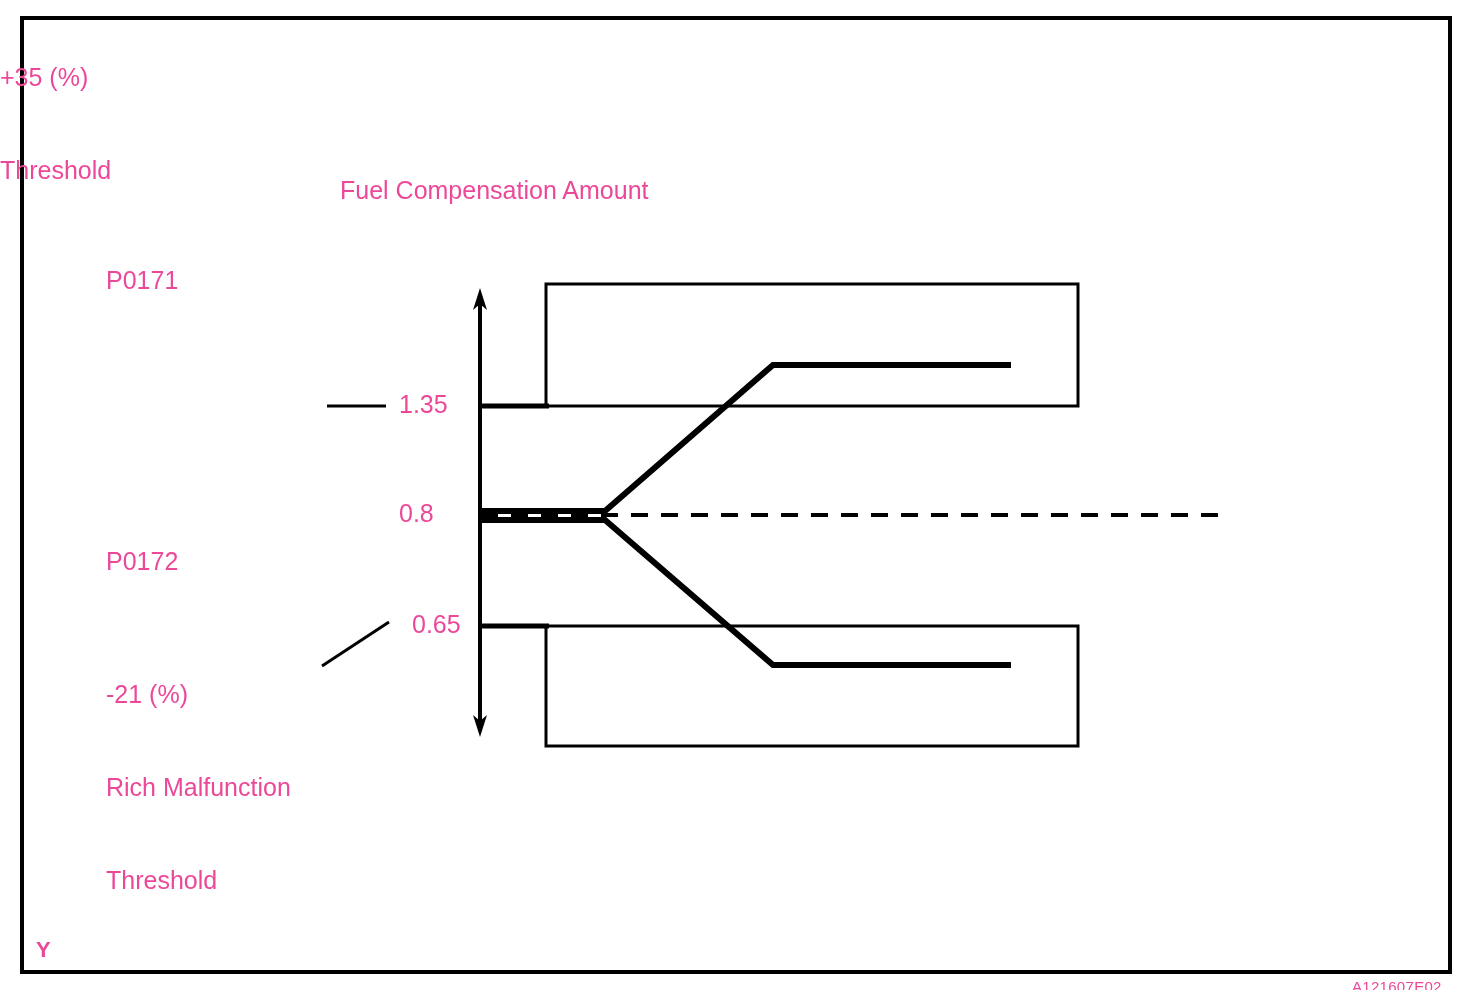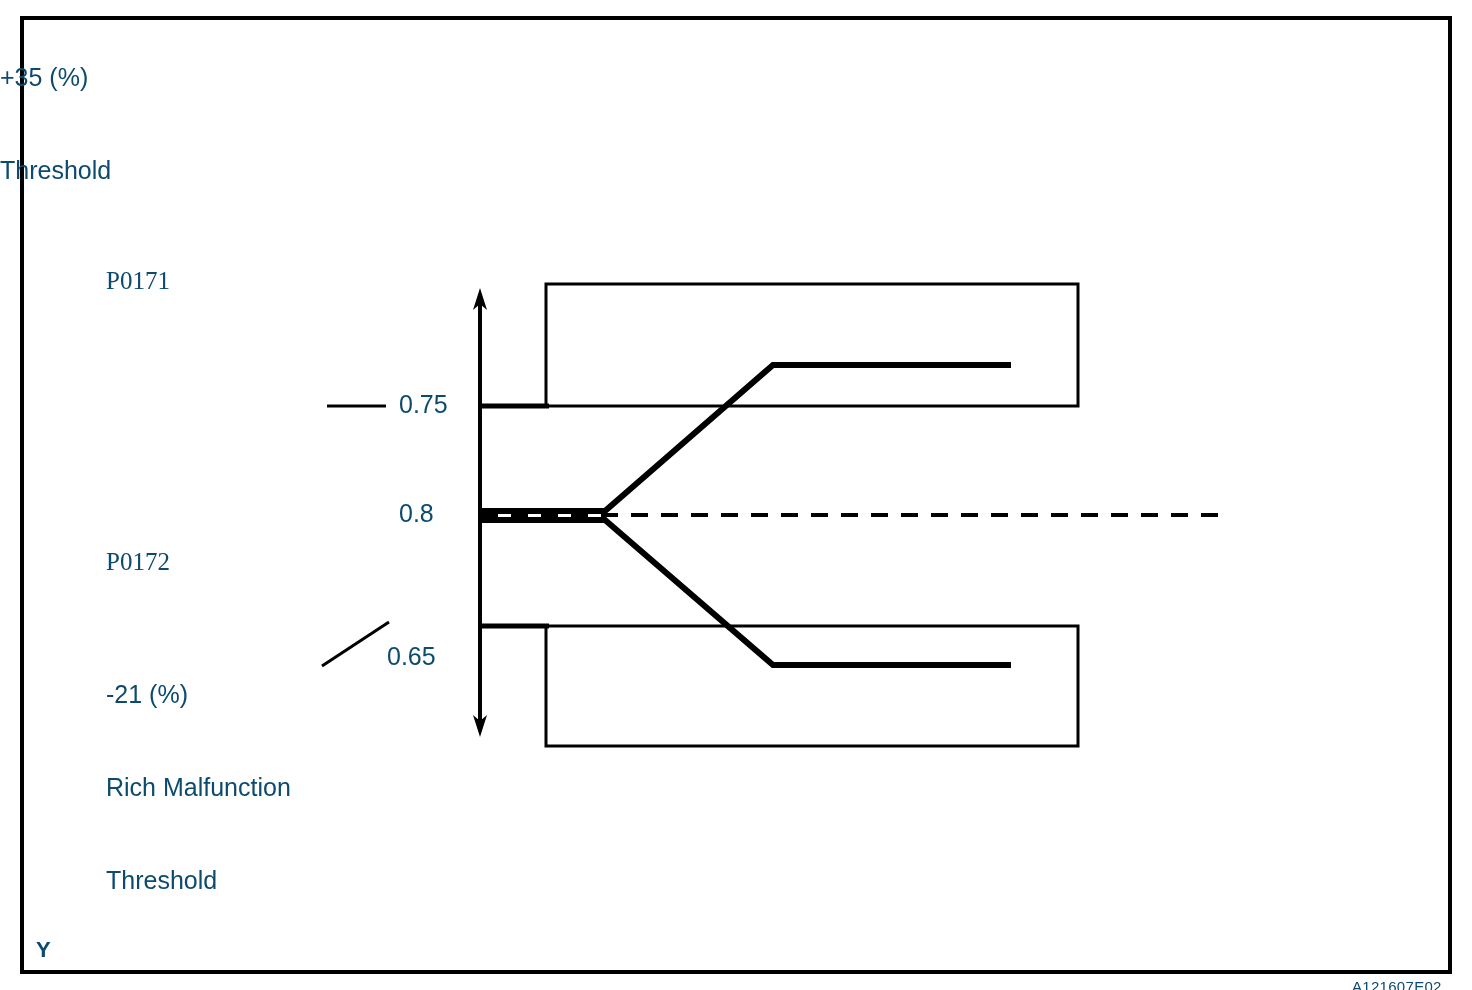--- a/index.html
+++ b/index.html
@@ -19,46 +19,45 @@
   #figure-svg {
     position: absolute;
     left: 0;
     top: 0;
     width: 1472px;
     height: 990px;
   }
   .lbl {
     position: absolute;
     white-space: pre;
-    color: #0c4a6e;
+    color: #ec4899;
     font-family: "Liberation Sans", sans-serif;
     line-height: 1.0;
   }
   .chart-title {
     font-size: 25px;
     left: 340px;
     top: 178px;
   }
   .dtc-label {
     font-size: 25px;
-    font-family: Liberation Serif, serif;
   }
   .dtc-p0171 { left: 106px; top: 268px; }
   .dtc-p0172 { left: 106px; top: 549px; }
   .thresh-block {
     font-size: 25px;
     line-height: 31px;
   }
   .thresh-rich { left: 106px; top: 617px; }
   .tickval {
     font-size: 25px;
   }
   .tick-135 { left: 399px; top: 392px; }
   .tick-10  { left: 399px; top: 501px; }
-  .tick-065 { left: 387px; top: 612px; margin-top: 32px; }
+  .tick-065 { left: 412px; top: 612px; }
   .corner-letter {
     font-size: 22px;
     font-weight: bold;
     left: 36px;
     top: 939px;
   }
   .doc-code {
     font-size: 15px;
     left: 1352px;
     top: 979px;
@@ -91,37 +90,38 @@
     <polyline points="481,511 605,511 773,365 1011,365" fill="none" stroke="#000000" stroke-width="6" stroke-linejoin="miter" stroke-linecap="butt"></polyline>
 
     <polyline points="481,520 605,520 773,665 1011,665" fill="none" stroke="#000000" stroke-width="6" stroke-linejoin="miter" stroke-linecap="butt"></polyline>
 
     <line x1="327" y1="406" x2="386" y2="406" stroke="#000000" stroke-width="3"></line>
 
     <line x1="322" y1="666" x2="389" y2="622" stroke="#000000" stroke-width="3"></line>
 
   </svg>
 
+  <div class="lbl chart-title">Fuel Compensation Amount</div>
 
   <div class="lbl dtc-label dtc-p0171">P0171</div>
 
   <div class="lbl dtc-label dtc-p0172">P0172</div>
 
   <div class="lbl thresh-block">
     <div>+35 (%)</div>
     <div>Threshold</div>
   </div>
 
   <div class="lbl thresh-block thresh-rich">
     <div>-21 (%)</div>
     <div>Rich Malfunction</div>
     <div>Threshold</div>
   </div>
 
-  <div class="lbl tickval tick-135">0.75</div>
+  <div class="lbl tickval tick-135">1.35</div>
 
   <div class="lbl tickval tick-10">0.8</div>
 
   <div class="lbl tickval tick-065">0.65</div>
 
   <div class="lbl corner-letter">Y</div>
 
   <div class="lbl doc-code">A121607E02</div>
 
 </div>

